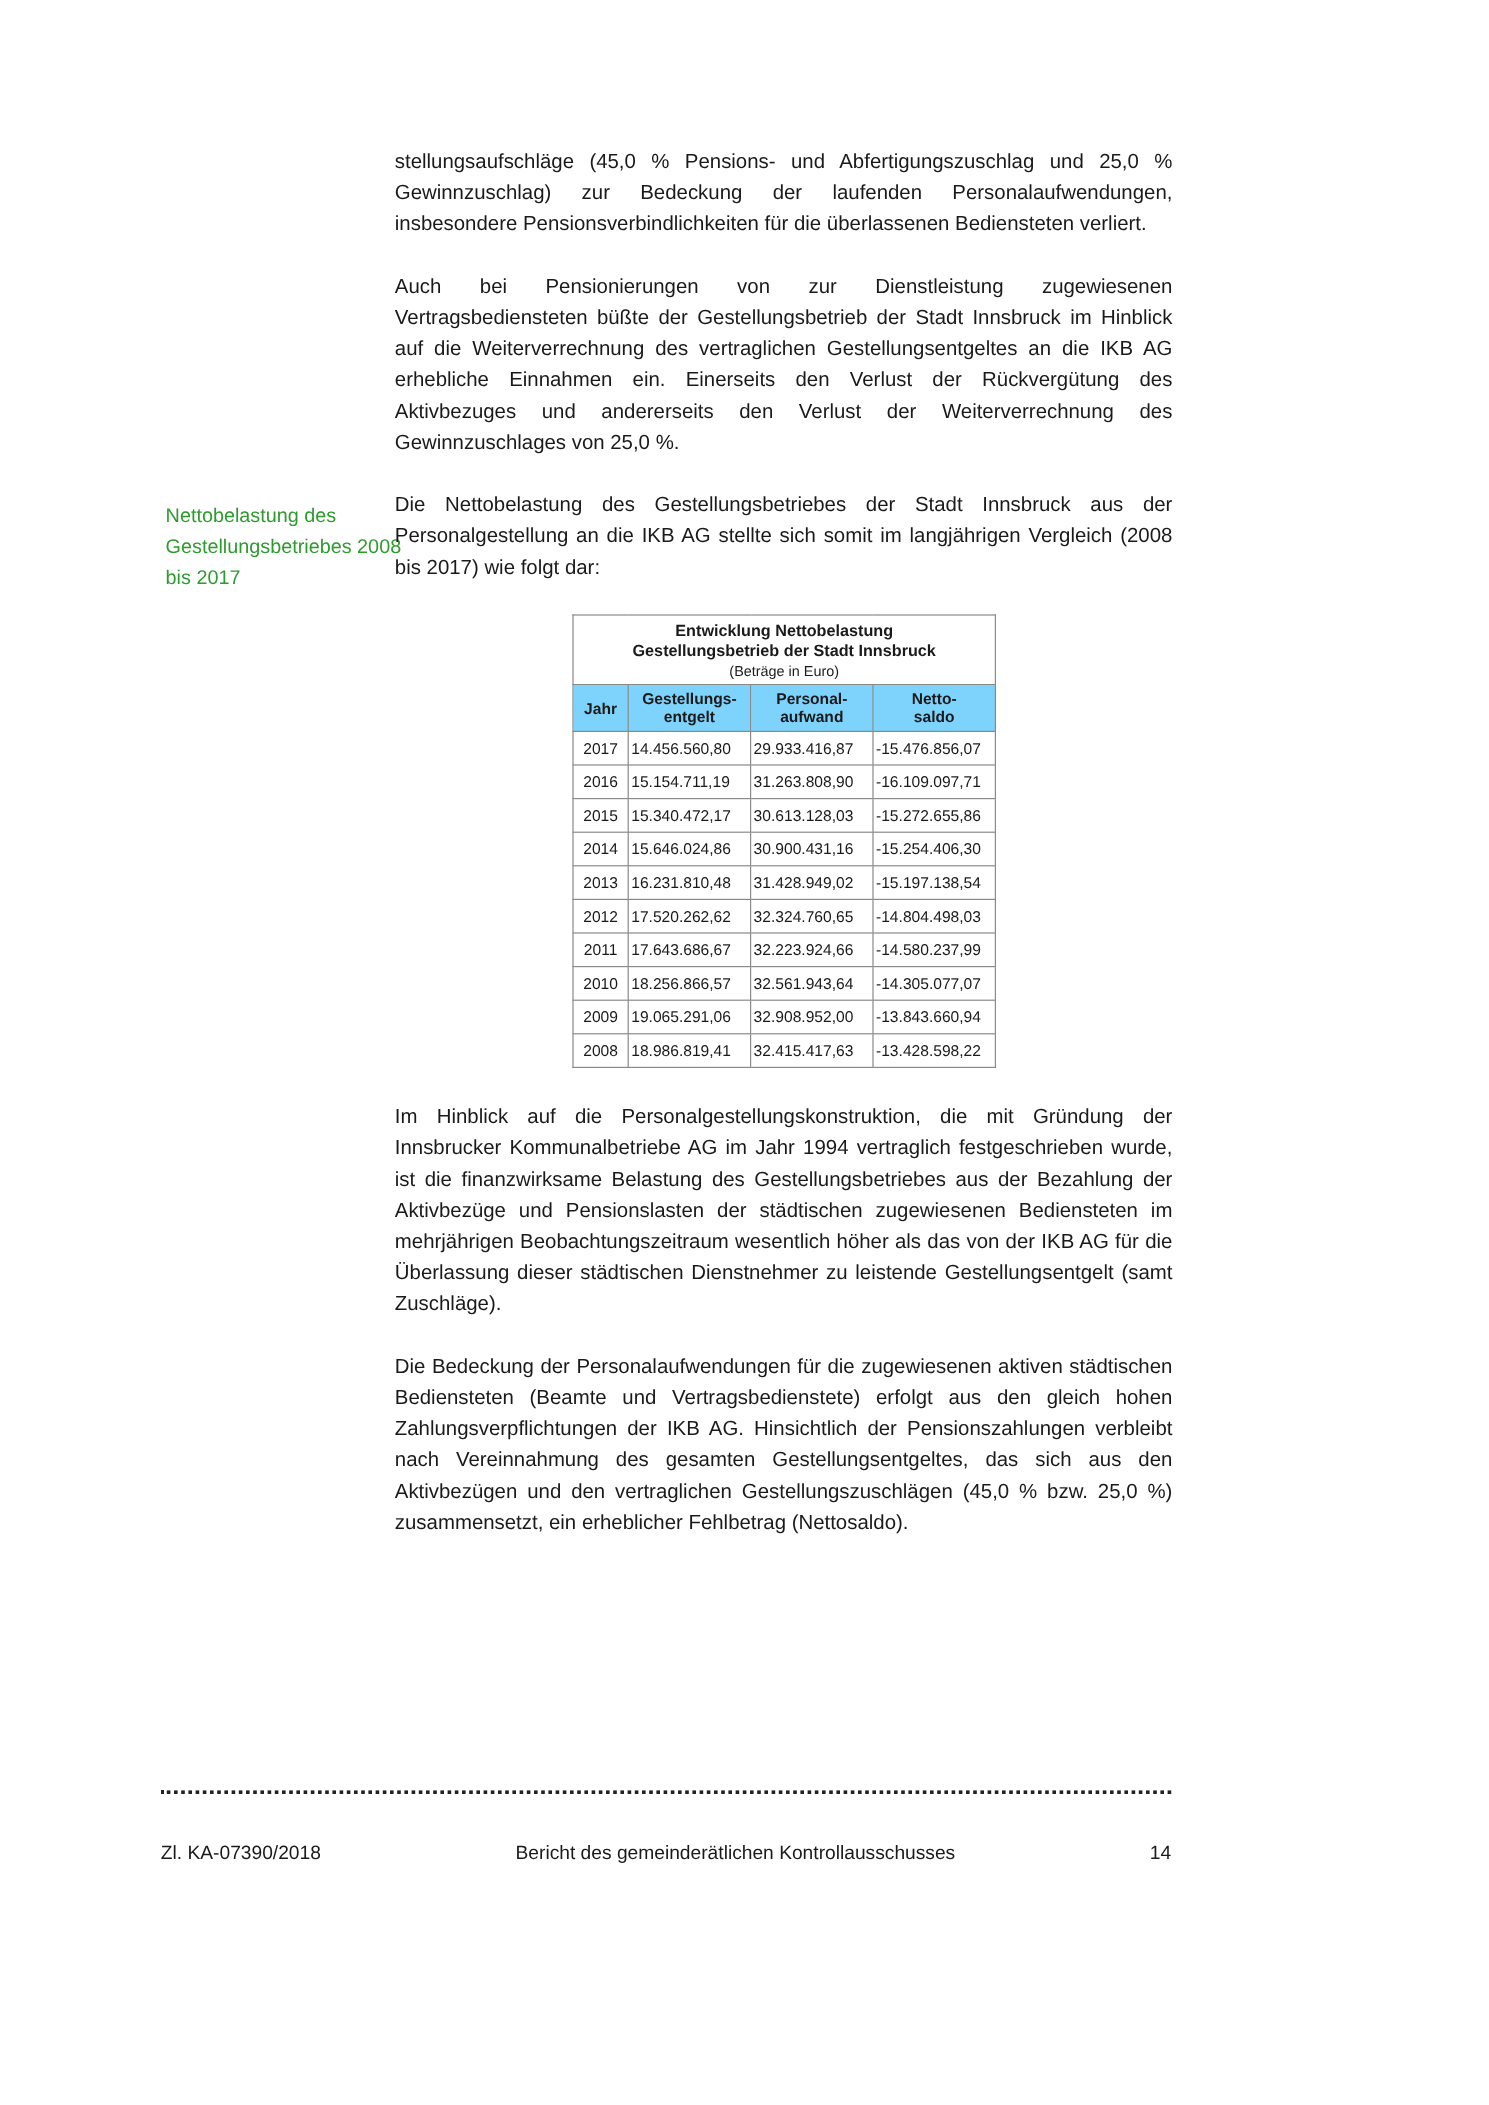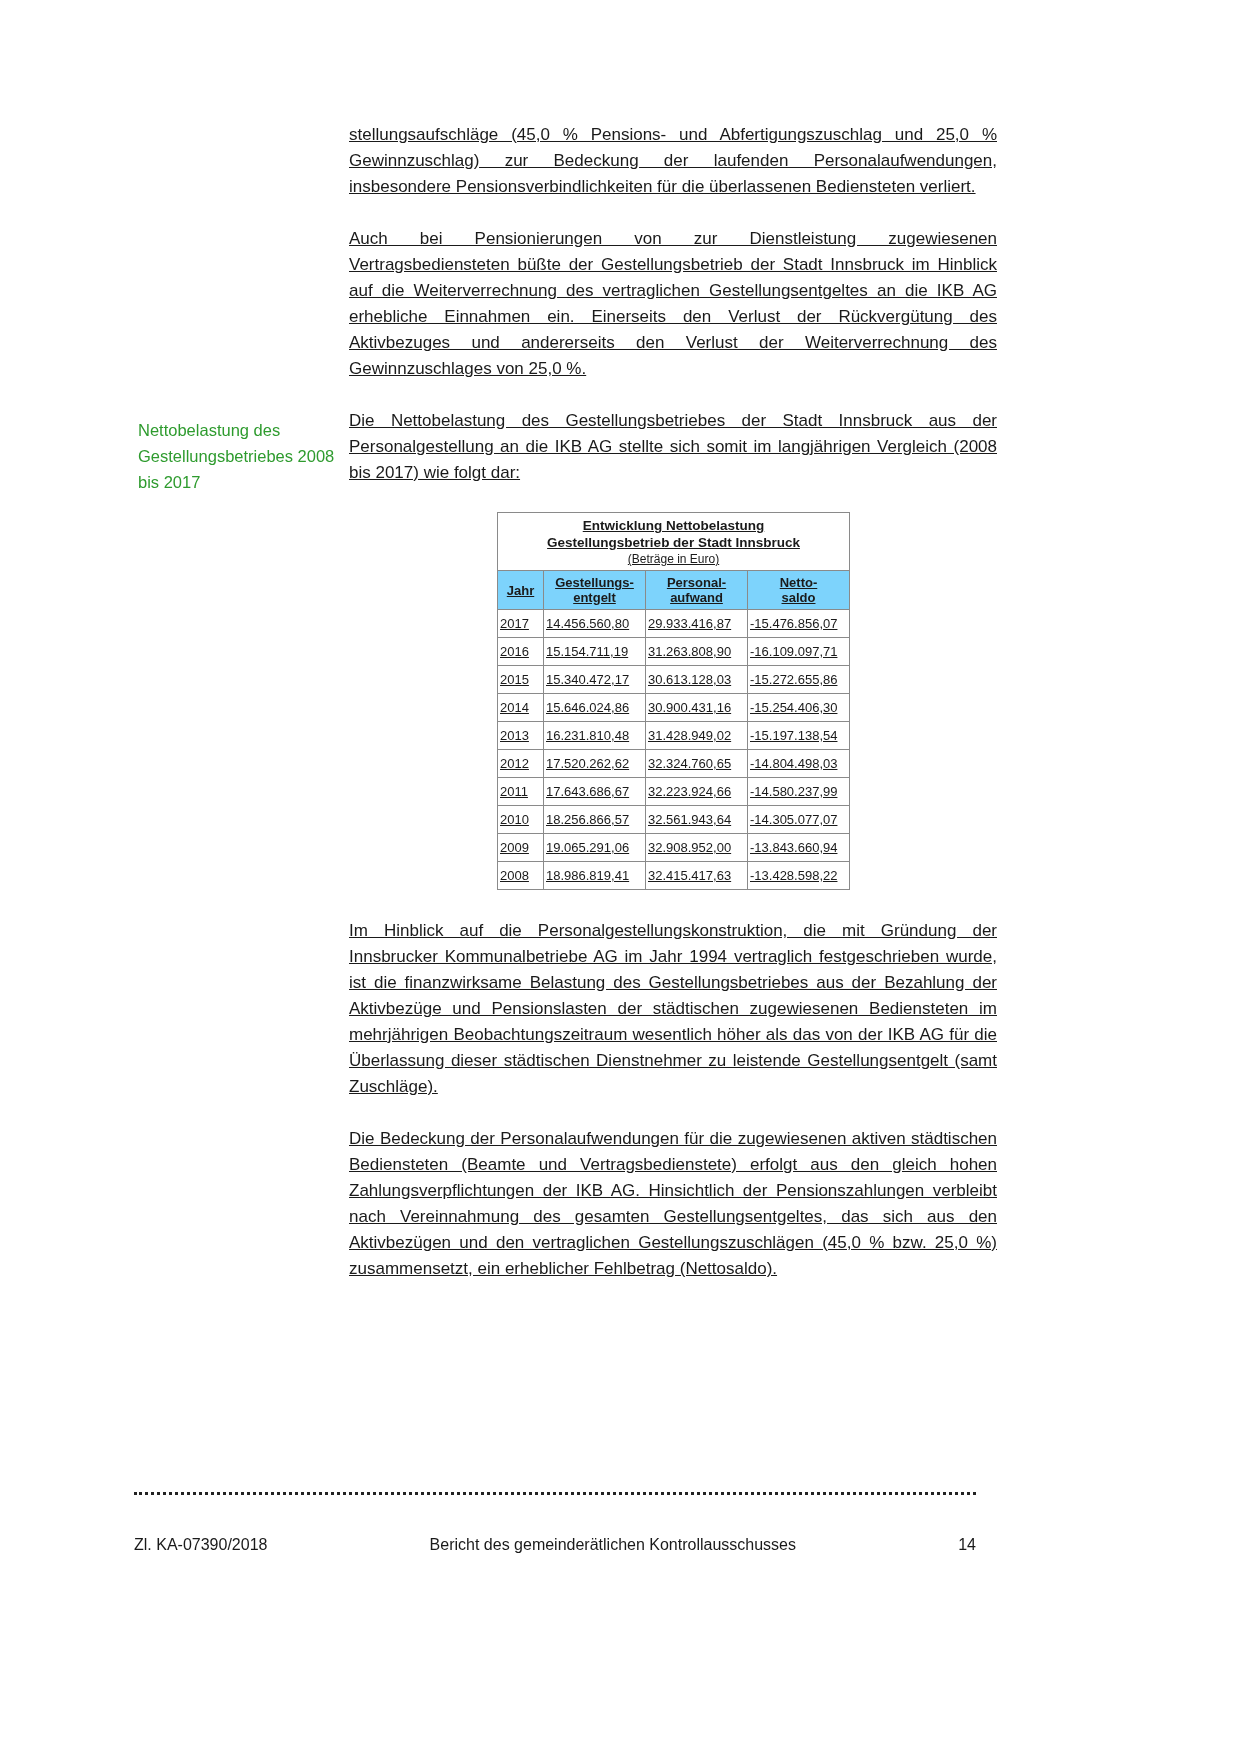--- a/index.html
+++ b/index.html
@@ -19,24 +19,23 @@
   .sidenote {
     position: absolute;
     left: 138px;
     top: 417px;
     width: 200px;
     font-size: 16.5px;
     line-height: 26px;
   }
   .content {
     position: absolute;
-    left: 349px;
+    left: 329px;
     top: 122px;
     width: 648px;
-    text-decoration: underline;
   }
   .para {
     margin: 0 0 26px 0;
     font-size: 17px;
     line-height: 26px;
     text-align: justify;
     hyphens: auto;
   }
   .table-wrap {
     width: 352px;
@@ -72,21 +71,21 @@
     font-weight: bold;
     font-size: 13px;
     line-height: 15px;
     text-align: center;
     vertical-align: middle;
     white-space: pre-line;
     padding: 4px 2px;
     background: #7dd3fc;
   }
   td.year {
-    text-align: left;
+    text-align: center;
     font-size: 13px;
     padding: 6px 2px;
   }
   td.num {
     text-align: left;
     font-size: 13px;
     padding: 6px 4px 6px 2px;
     white-space: nowrap;
   }
   .footer {

